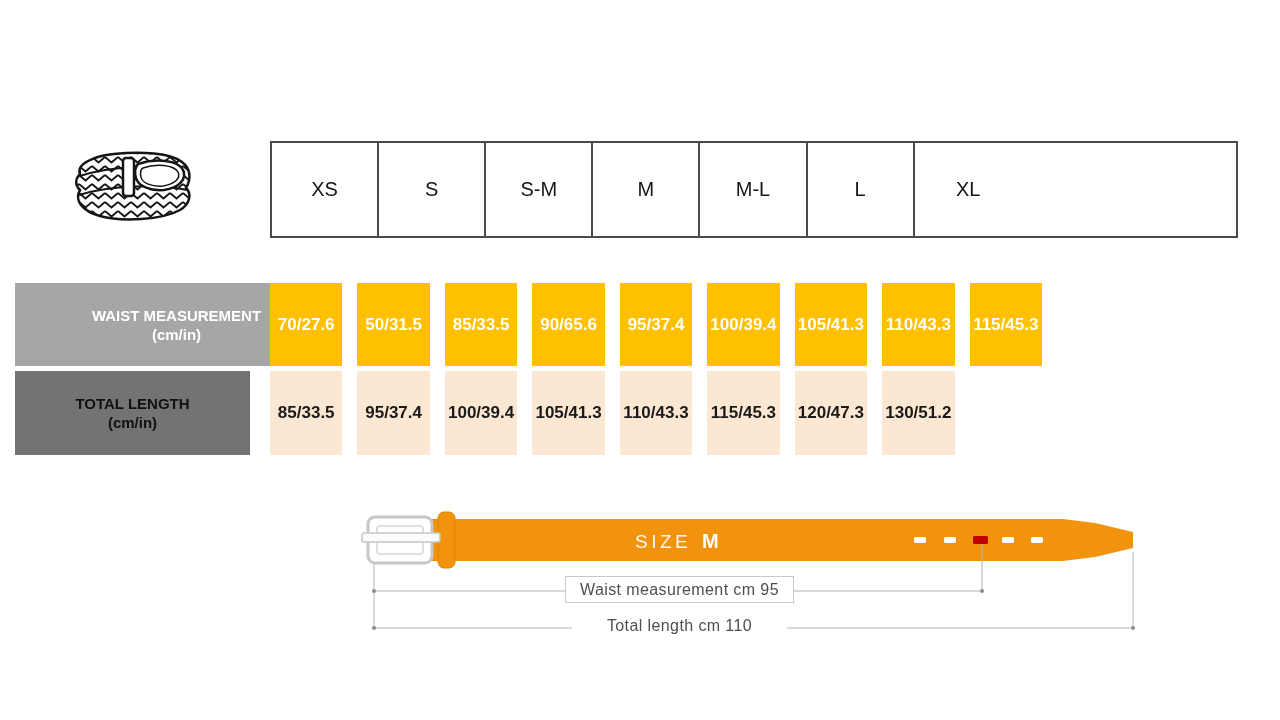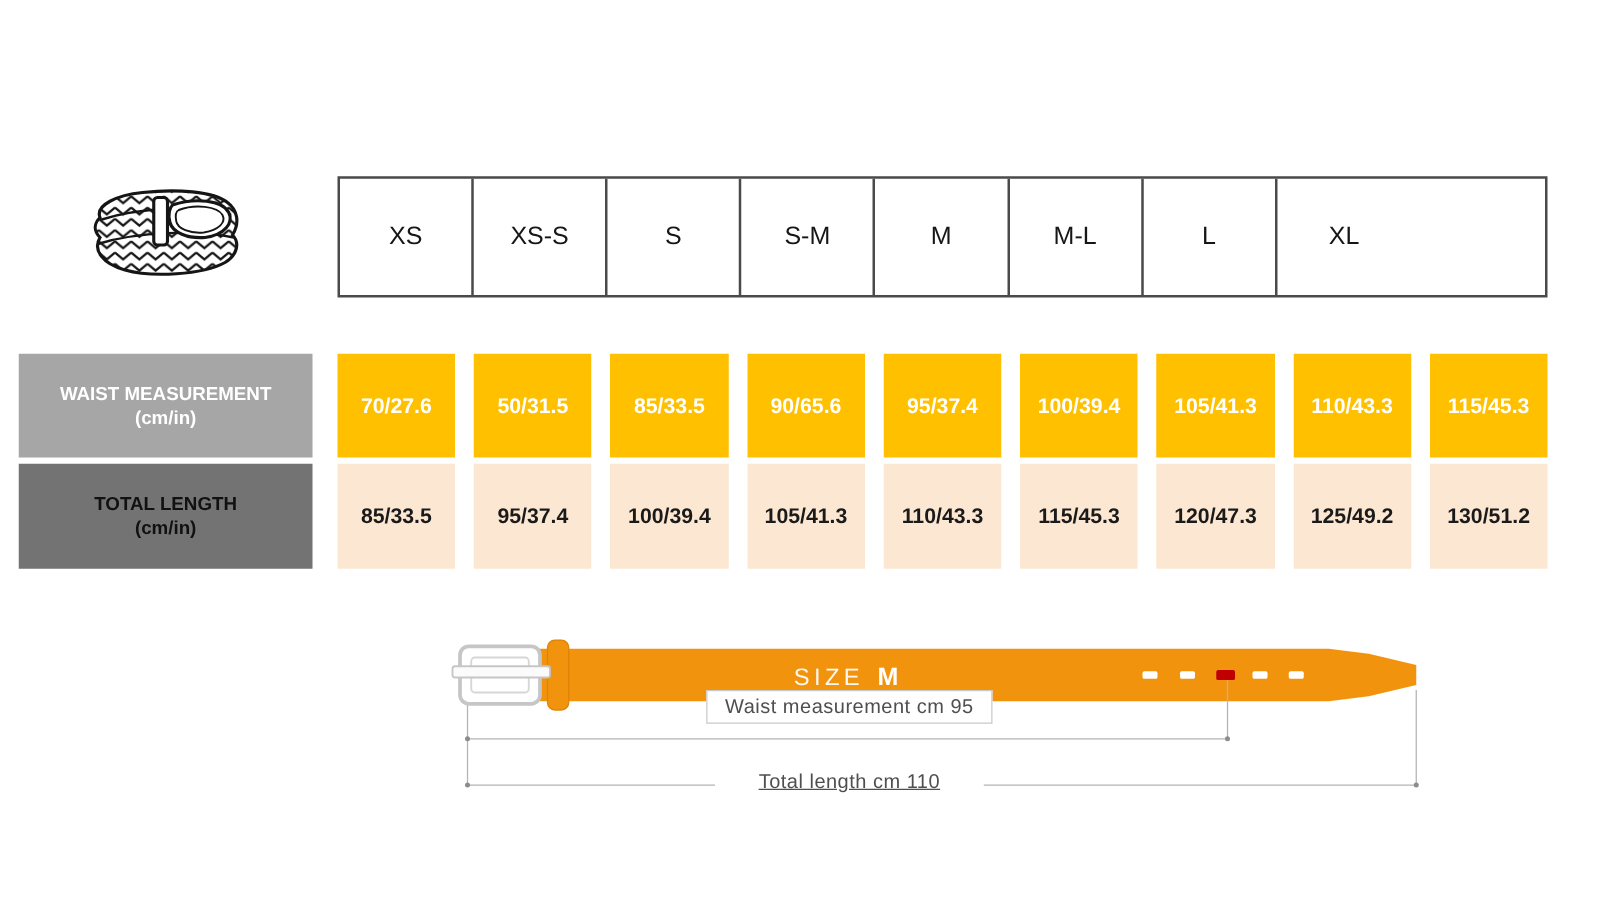--- a/index.html
+++ b/index.html
@@ -19,54 +19,54 @@
     font-size:20px; color:#161616; border-right:2px solid #4a4a4a;
   }
   .size-header .cell:last-child { border-right:none; }
 
   
   .row-label {
     position:absolute; left:15px; width:235px;
     display:flex; flex-direction:column; align-items:center; justify-content:center;
     font-weight:bold; font-size:15px; line-height:19px; text-align:center;
   }
-  .row-label.waist { top:283px; height:83px; background:#A6A6A6; color:#ffffff; }
+  .row-label.waist { top:283px; height:83px; background:#A6A6A6; color:#ffffff;padding-left:44px; }
   .row-label.total { top:371px; height:84px; background:#737373; color:#111111; }
 
   
   .data-row {
-    position:absolute; left:270px; width:968px;
+    position:absolute; left:270px; width:772px;
     display:grid; grid-template-columns:repeat(9,1fr); column-gap:15px;
   }
   .data-row.waist { top:283px; height:83px; }
   .data-row.total { top:371px; height:84px; }
   .data-row .cell {
     display:flex; align-items:center; justify-content:center;
     font-weight:bold; font-size:17px;
   }
   .data-row.waist .cell { background:#FFC000; color:#ffffff; }
   .data-row.total .cell { background:#FCE8D2; color:#1a1a1a; }
 
   
   .belt-icon { position:absolute; left:66px; top:138px; width:135px; height:100px; }
 
   
   .diagram { position:absolute; left:350px; top:495px; width:810px; height:165px; }
   .diagram text { font-family:"Liberation Sans", sans-serif; }
 
   .caption-box {
-    position:absolute; left:565px; top:552px; width:229px; height:27px;
+    position:absolute; left:565px; top:576px; width:229px; height:27px;
     background:#ffffff; border:1px solid #c9c9c9; box-sizing:border-box;
     color:#4f4f4f; font-size:16px; letter-spacing:0.4px; z-index:3;
     display:flex; align-items:center; justify-content:center;
   }
   .caption-plain {
     position:absolute; left:572px; top:613px; width:215px; height:26px;
     background:#ffffff; color:#4f4f4f; font-size:16px; letter-spacing:0.4px; z-index:3;
-    display:flex; align-items:center; justify-content:center;text-decoration:underline;
+    display:flex; align-items:center; justify-content:center;
   }
 </style>
 </head>
 <body>
 
 <div class="canvas">
 
   <svg class="belt-icon" viewBox="0 0 135 100">
     <defs>
       <pattern id="braid" width="13" height="9" patternUnits="userSpaceOnUse">
@@ -75,21 +75,20 @@
     </defs>
     <path d="M14,36 C10,26 28,18 48,16 C75,13 105,15 116,24 C124,30 126,40 120,50 C126,56 124,66 114,72 C96,82 55,84 34,78 C16,73 8,62 14,52 C8,46 10,40 14,36 Z" fill="url(#braid)" stroke="#151515" stroke-width="2.5"></path>
     <path d="M14,38 C45,28 90,26 119,34 M13,57 C45,47 92,46 121,52" fill="none" stroke="#151515" stroke-width="2"></path>
     <rect x="57" y="20" width="11" height="38" rx="3" fill="#ffffff" stroke="#151515" stroke-width="2.5"></rect>
     <path d="M72,26 C90,20 112,22 117,32 C121,40 114,50 98,52 C84,53 72,48 70,40 C68,33 70,28 72,26 Z" fill="#ffffff" stroke="#151515" stroke-width="2.5"></path>
     <path d="M77,30 C90,25 108,27 112,34 C115,40 109,46 97,48 C86,49 76,45 75,39 C74,34 75,31 77,30 Z" fill="none" stroke="#151515" stroke-width="1.5"></path>
   </svg>
 
   <div class="size-header">
     <div class="cell">XS</div>
-    <div class="cell">XS-S</div>
     <div class="cell">S</div>
     <div class="cell">S-M</div>
     <div class="cell">M</div>
     <div class="cell">M-L</div>
     <div class="cell">L</div>
     <div class="cell">XL</div>
   </div>
 
   <div class="row-label waist">
     <span>WAIST MEASUREMENT</span>
@@ -112,21 +111,20 @@
     <span>(cm/in)</span>
   </div>
   <div class="data-row total">
     <div class="cell">85/33.5</div>
     <div class="cell">95/37.4</div>
     <div class="cell">100/39.4</div>
     <div class="cell">105/41.3</div>
     <div class="cell">110/43.3</div>
     <div class="cell">115/45.3</div>
     <div class="cell">120/47.3</div>
-    <div class="cell">125/49.2</div>
     <div class="cell">130/51.2</div>
   </div>
 
   <svg class="diagram" viewBox="0 0 810 165">
 
     <path d="M77,24 H713 L745,28 L783,37 V53 L745,62 L713,66 H77 Z" fill="#F2930D"></path>
 
     <g stroke="#b3b3b3" stroke-width="1">
       <line x1="24" y1="68" x2="24" y2="133"></line>
       <line x1="632" y1="49" x2="632" y2="96"></line>

